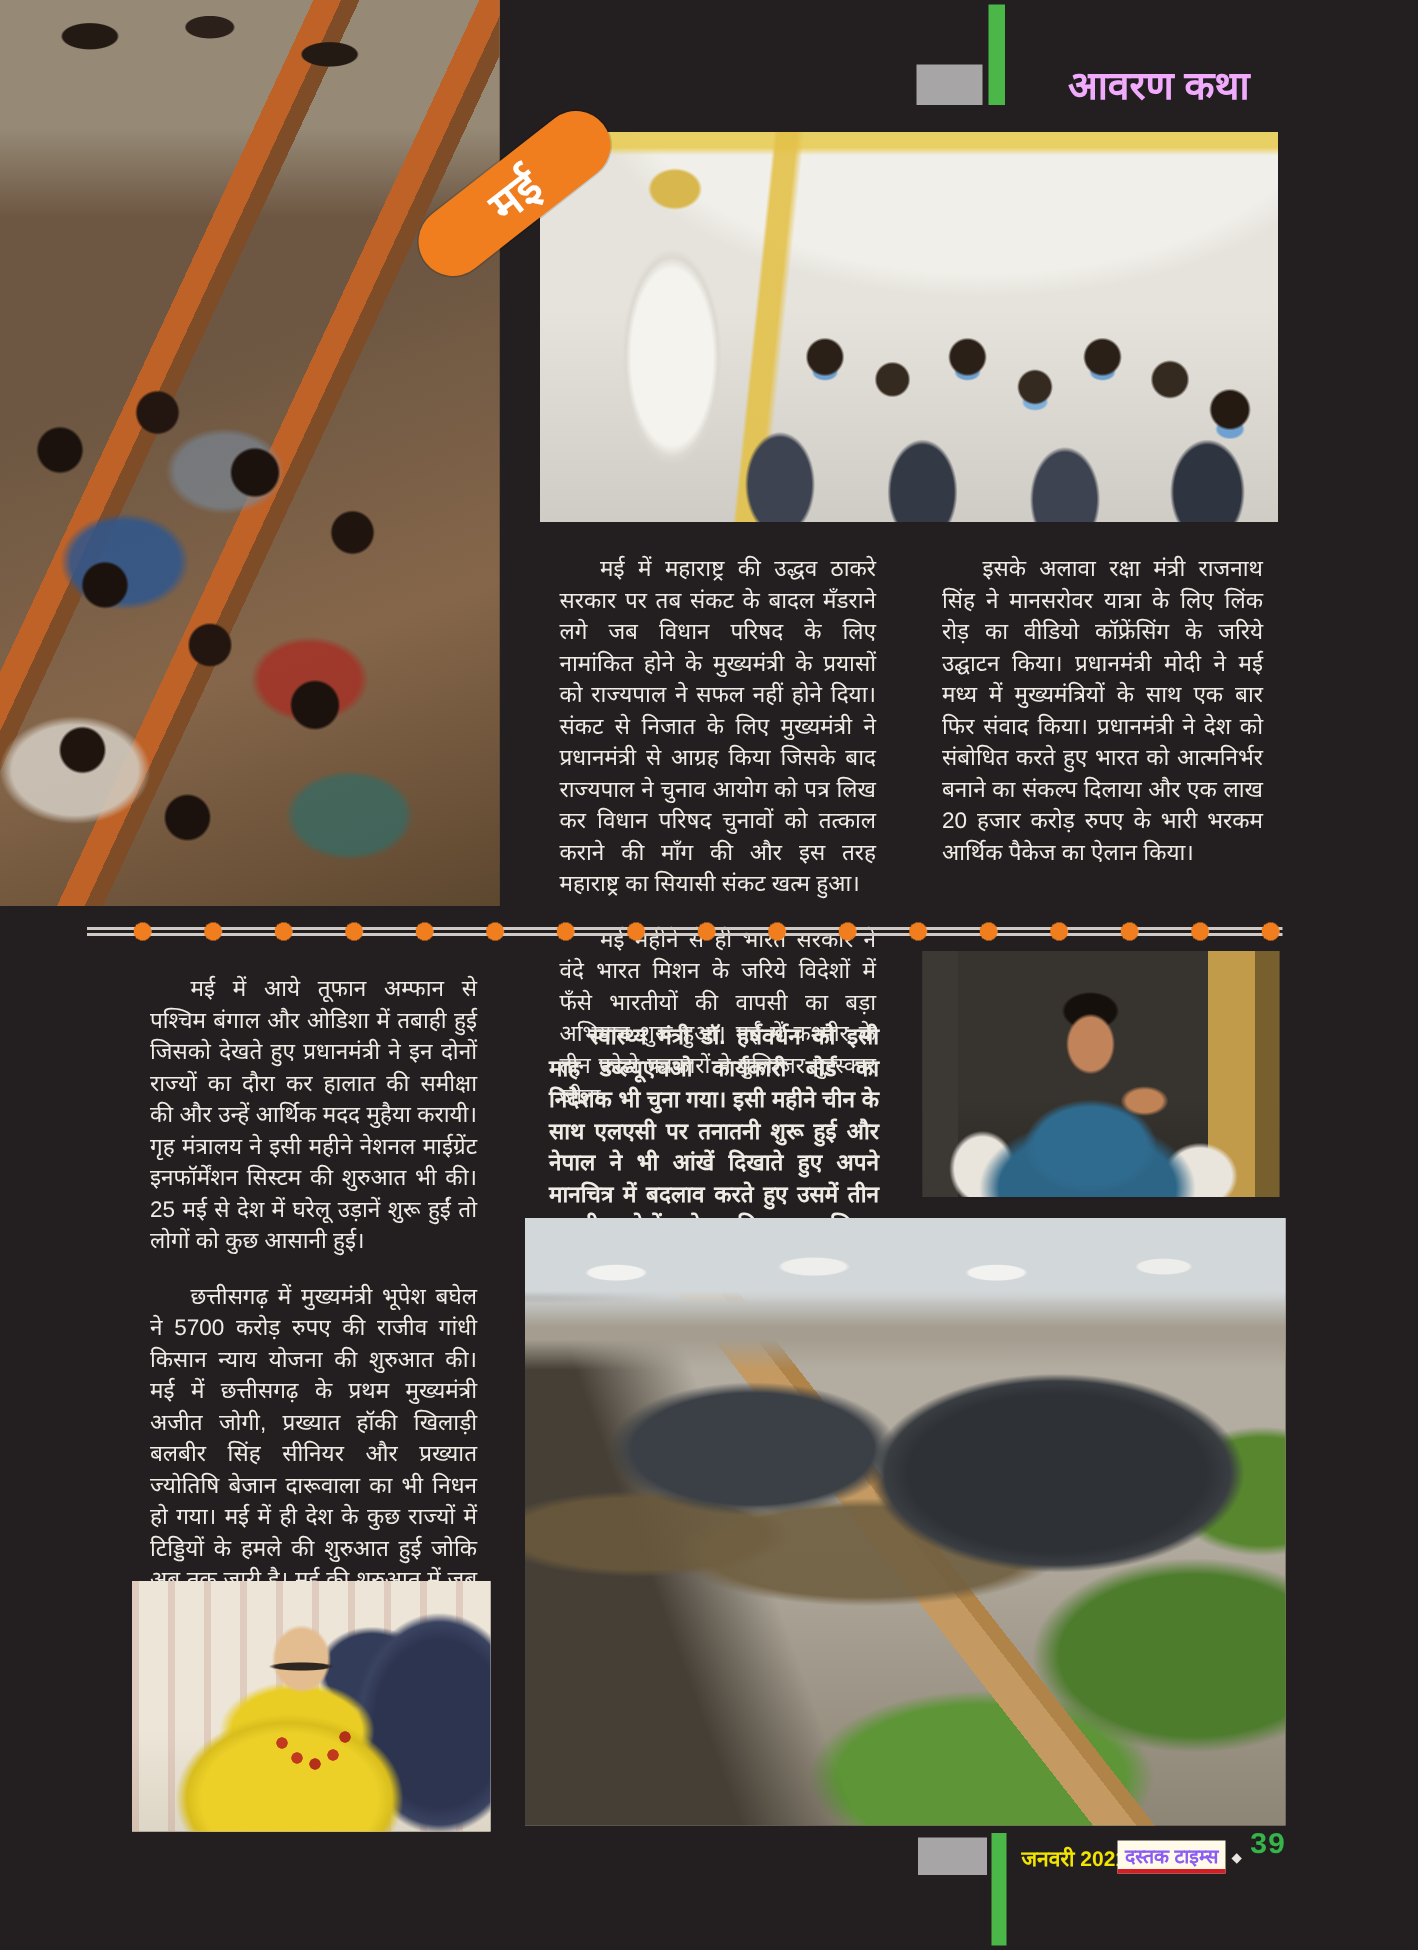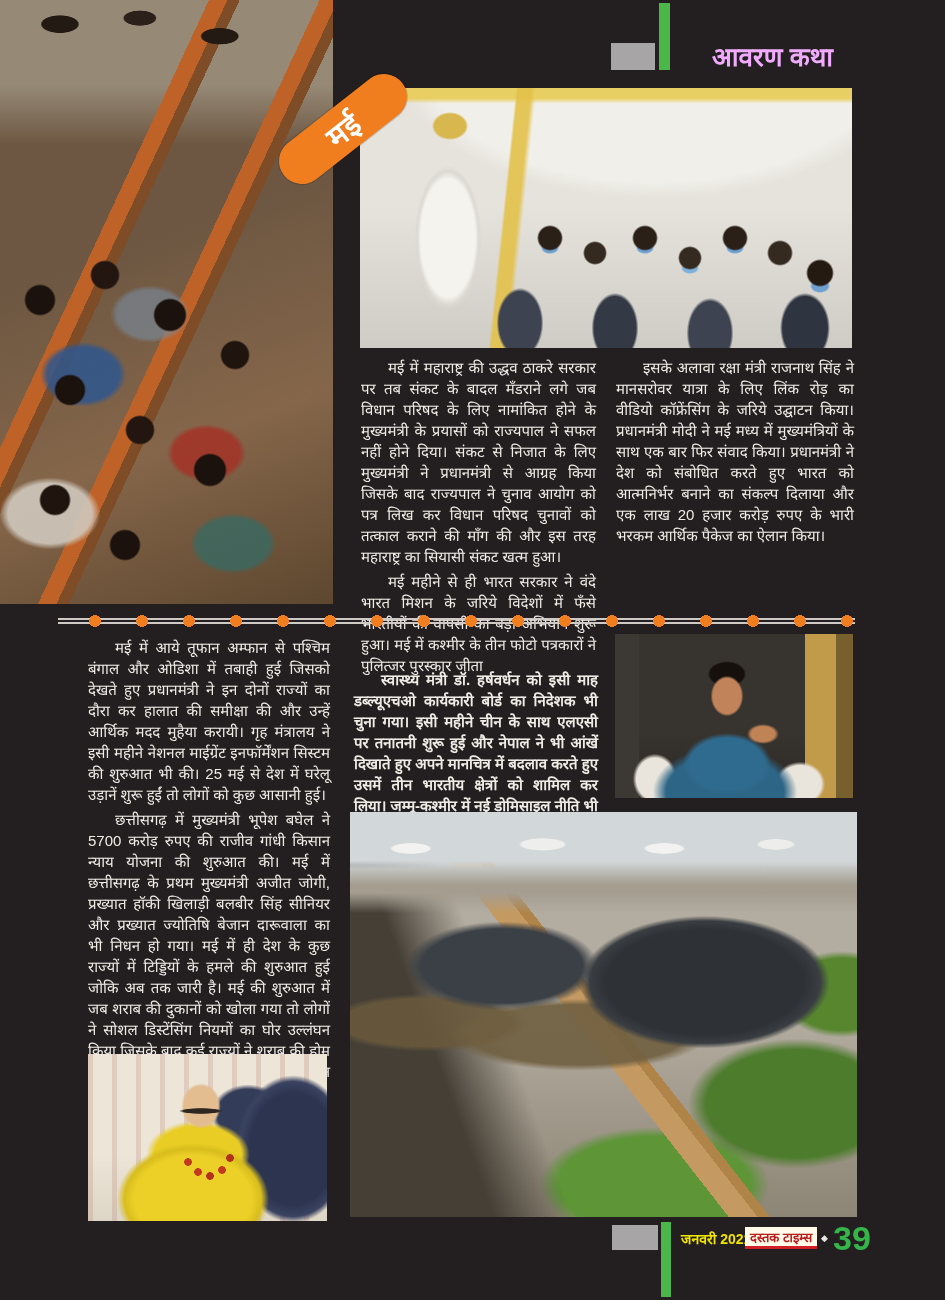--- a/index.html
+++ b/index.html
@@ -131,21 +131,21 @@
   .hdr-title{
     position:absolute;left:712px;top:38px;width:170px;
     color:#f0abfc;font-size:26px;font-weight:bold;white-space:nowrap;
   }
 
   
   .col{
     position:absolute;text-align:justify;
     font-size:15px;line-height:21px;color:#efece6;
   }
-  .col p{margin:4px;}
+  .col p{margin:16px;}
   .col p.ind{text-indent:1.8em;}
   .col-a{left:357px;top:353px;width:243px;height:262px;}
   .col-b{left:612px;top:353px;width:246px;height:262px;}
   .col-c{left:84px;top:633px;width:250px;height:420px;}
   .col-d{left:350px;top:665px;width:252px;height:178px;font-weight:bold;}
 
   
   .separator{position:absolute;left:58px;top:614px;width:797px;height:14px;}
   .sep-line{
     position:absolute;left:0;right:0;top:4px;height:2px;
@@ -153,26 +153,26 @@
   }
   .sep-dots{
     position:absolute;left:0;right:0;top:1px;height:12px;
     background-image:radial-gradient(circle at 23px 6px, #f07d1e 0 6px, transparent 6px);
     background-size:47px 12px;background-position:14px 0;background-repeat:repeat-x;
   }
 
   
   .ft-date{position:absolute;left:681px;top:1229px;color:#f0e400;font-size:14px;font-weight:bold;white-space:nowrap;}
   .ft-logo{
-    position:absolute;left:745px;top:1227px;background:#fffbe8;color:#b91c1c;
+    position:absolute;left:745px;top:1227px;background:#fffbe8;color:#8b5cf6;
     font-size:13px;font-weight:bold;padding:1px 5px 0 5px;border-bottom:3px solid #d21f26;
     white-space:nowrap;
   }
   .ft-bullet{position:absolute;left:821px;top:1233px;color:#e8e6e2;font-size:9px;}
-  .ft-num{position:absolute;left:833px;top:1219px;color:#35b44a;font-size:34px;font-weight:bold;}
+  .ft-num{position:absolute;left:833px;top:1219px;color:#35b44a;font-size:20px;font-weight:bold;font-family:Liberation Mono, monospace;}
 </style>
 </head>
 <body>
 
 <div class="page">
 
   <div class="graybox abs" style="left:611px;top:43px;width:44px;height:27px;"></div>
   <div class="greenbar abs" style="left:659px;top:3px;width:11px;height:67px;"></div>
   <div class="hdr-title">आवरण कथा</div>
 

